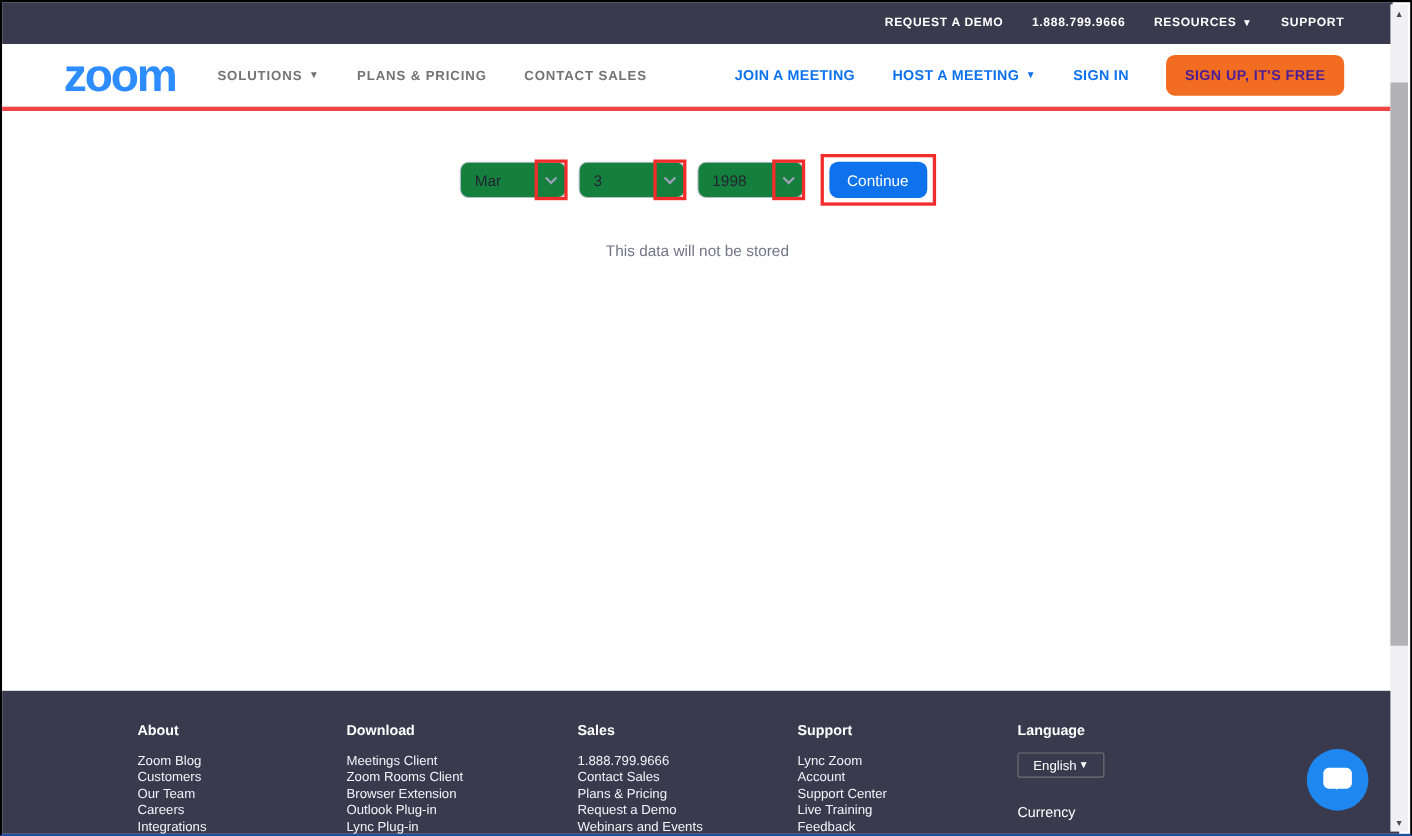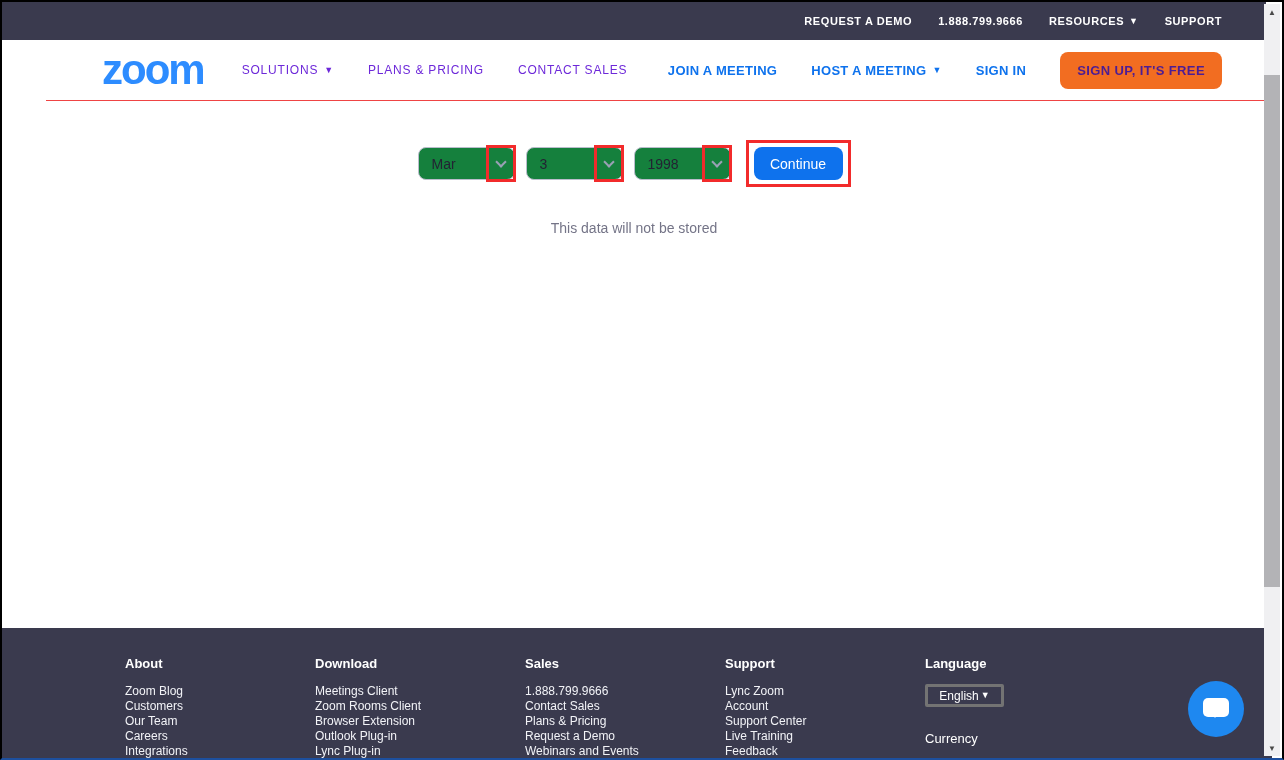--- a/index.html
+++ b/index.html
@@ -7,25 +7,25 @@
   body { font-family:"Liberation Sans", sans-serif; background:#fff; position:relative; overflow:hidden; }
   .frame { position:absolute; inset:0; border:2px solid #000; border-bottom:2px solid #1d4f9e; background:#fff; }
 
   
   .topbar { position:absolute; left:0; right:16px; top:0; height:38px; background:#3a3a4e;
             display:flex; align-items:center; justify-content:flex-end; gap:26px; padding-right:44px; }
   .topbar a { color:#fff; font-size:11px; font-weight:bold; letter-spacing:.6px; text-decoration:none; cursor:pointer; display:flex; align-items:center; gap:5px; }
   .caret { font-size:9px; line-height:1; }
 
   
-  .header { position:absolute; left:0; right:16px; top:38px; height:61px; background:#fff; border-bottom:1px solid #ef4444;
-            display:flex; align-items:center; padding:0 44px 0 56px;margin-left:44px; }
+  .header { position:absolute; left:0; right:16px; top:38px; height:61px; background:#fff; border-bottom:4px solid #ef4444;
+            display:flex; align-items:center; padding:0 44px 0 56px; }
   .logo { color:#2d8cff; font-size:42px; font-weight:bold; letter-spacing:-2px; line-height:1; position:relative; z-index:3; margin-right:38px; cursor:pointer; }
   .nav-left { display:flex; gap:34px; position:relative; z-index:3; }
-  .nav-left a { color:#6d28d9; font-size:12px; font-weight:normal; letter-spacing:.8px; text-decoration:none; cursor:pointer; display:flex; align-items:center; gap:6px; }
+  .nav-left a { color:#737373; font-size:12px; font-weight:bold; letter-spacing:.8px; text-decoration:none; cursor:pointer; display:flex; align-items:center; gap:6px; }
   .nav-right { margin-left:auto; display:flex; align-items:center; gap:34px; position:relative; z-index:3; }
   .nav-right a { color:#0e72ed; font-size:13px; font-weight:bold; letter-spacing:.3px; text-decoration:none; cursor:pointer; display:flex; align-items:center; gap:6px; }
   .signup-btn { background:#f26d21; color:#4c1d95; font-size:13px; font-weight:bold; letter-spacing:.4px;
                 border:none; border-radius:8px; padding:11px 17px; cursor:pointer; }
 
   
   .faint-heading { position:absolute; left:0; right:16px; top:66px; text-align:center; z-index:1;
                    color:#eceef2; font-size:28px; font-weight:600; letter-spacing:.2px; }
 
   
@@ -42,21 +42,21 @@
   .continue-btn { background:#0e72ed; color:#fff; font-size:14px; border:none; border-radius:8px;
                   width:89px; height:33px; cursor:pointer; }
   .note { text-align:center; margin-top:33px; color:#747487; font-size:14px; }
 
   
   .footer { position:absolute; left:0; right:10px; bottom:0; height:130px; background:#3a3a4e; }
   .fcol { position:absolute; top:28px; }
   .fcol h4 { color:#fff; font-size:13px; font-weight:bold; margin-bottom:13px; }
   .fcol a { display:block; color:#f2f3f7; font-size:12px; line-height:15px; text-decoration:none; cursor:pointer; }
   .fcol-0 { left:123px; } .fcol-1 { left:313px; } .fcol-2 { left:523px; } .fcol-3 { left:723px; } .fcol-4 { left:923px; }
-  .lang-select { margin-top:8px; width:79px; height:23px; border:3px solid #737373; border-radius:2px;
+  .lang-select { margin-top:8px; width:79px; height:23px; border:1px solid #737373; border-radius:2px;
                  background:transparent; color:#fff; font-size:12px; display:flex; align-items:center; justify-content:center; gap:2px; cursor:pointer; }
   .currency-title { margin-top:24px; color:#fff; font-size:13px; font-weight:normal; }
 
   
   .chat { position:absolute; left:1186px; top:679px; width:56px; height:56px; border-radius:50%;
           background:#1e88f0; cursor:pointer; display:flex; align-items:center; justify-content:center; z-index:6; }
   .chat-glyph { position:relative; width:26px; height:19px; background:#fff; border-radius:5px; margin-top:-4px; }
   .chat-glyph::after { content:""; position:absolute; left:7px; bottom:-6px; border:5px solid transparent; border-top:7px solid #fff; }
 
   

